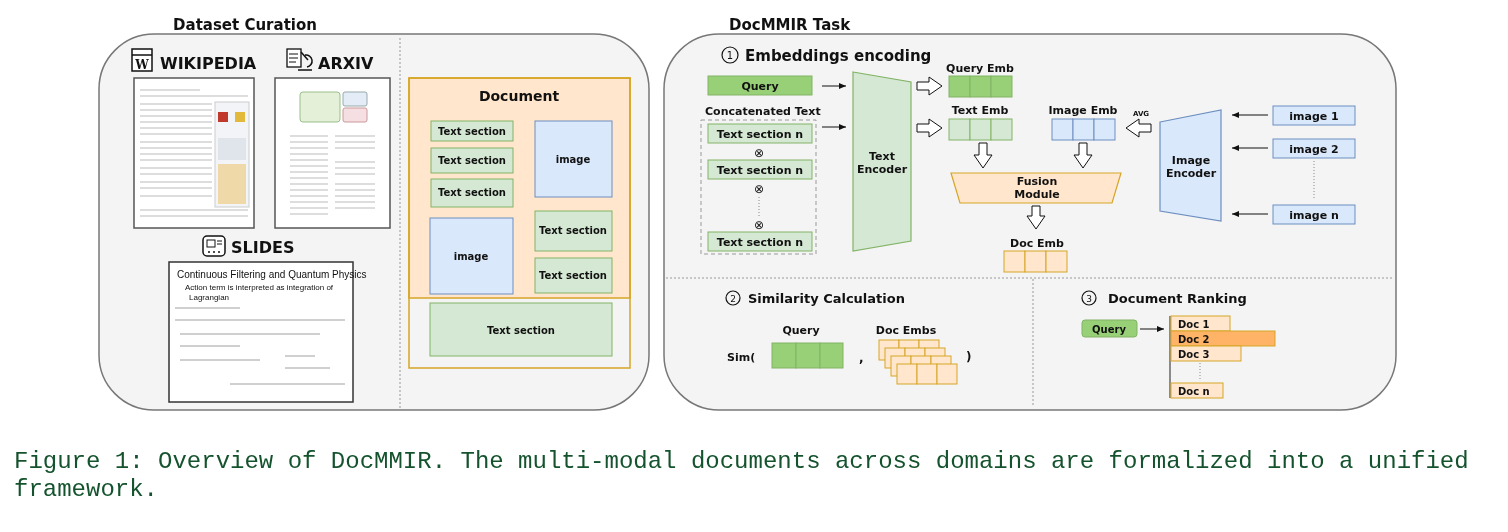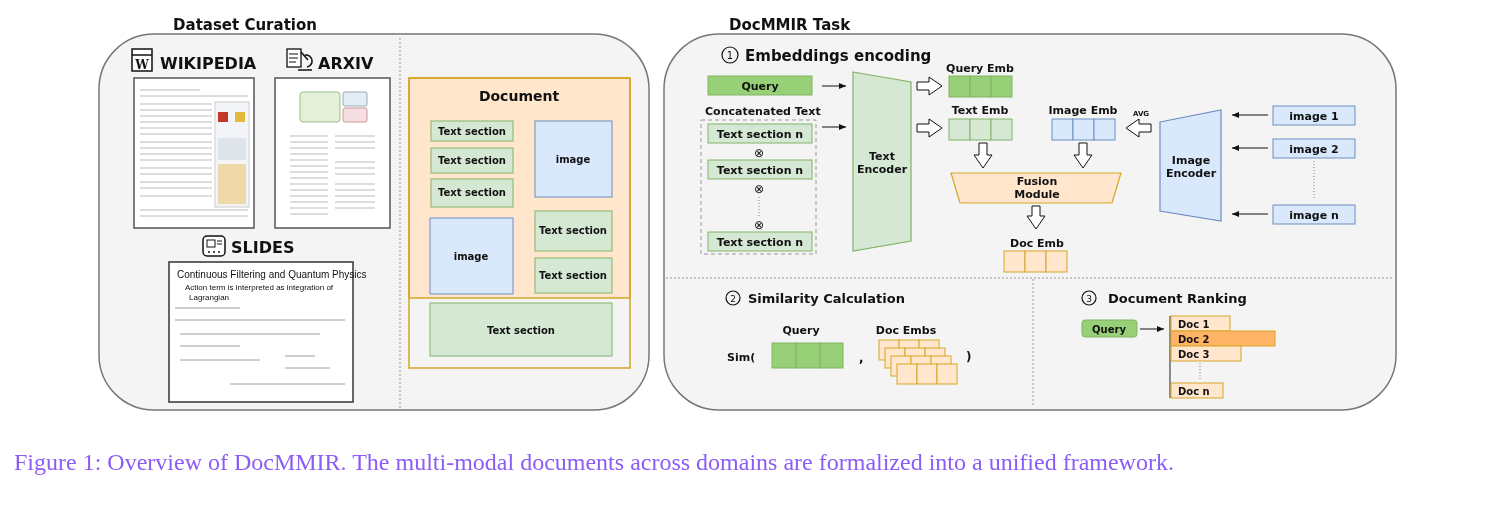--- a/index.html
+++ b/index.html
@@ -1,18 +1,18 @@
 <!DOCTYPE html>
 <html><head>
 <meta charset="utf-8">
 <style>
   html, body { margin:0; padding:0; background:#ffffff; }
   body { width:1508px; height:532px; position:relative; overflow:hidden; font-family:"DejaVu Sans", sans-serif; }
   svg text { font-family:"DejaVu Sans", sans-serif; font-weight:bold; fill:#111; }
-  .caption { position:absolute; left:14px; top:448px; width:1480px; font-family:Liberation Serif, serif; font-size:24px; line-height:28px; color:#8b5cf6; }
+  .caption { position:absolute; left:14px; top:448px; width:1480px; font-family:Liberation Mono, monospace; font-size:24px; line-height:28px; color:#14532d; }
 </style>
 </head>
 <body>
 
 <svg width="1508" height="440" viewBox="0 0 1508 440" style="position:absolute;left:0;top:0;">
   <defs>
     <marker id="ah" markerWidth="8" markerHeight="8" refX="7" refY="4" orient="auto">
       <path d="M0,1 L7,4 L0,7 z" fill="#111"></path>
     </marker>
   </defs>

